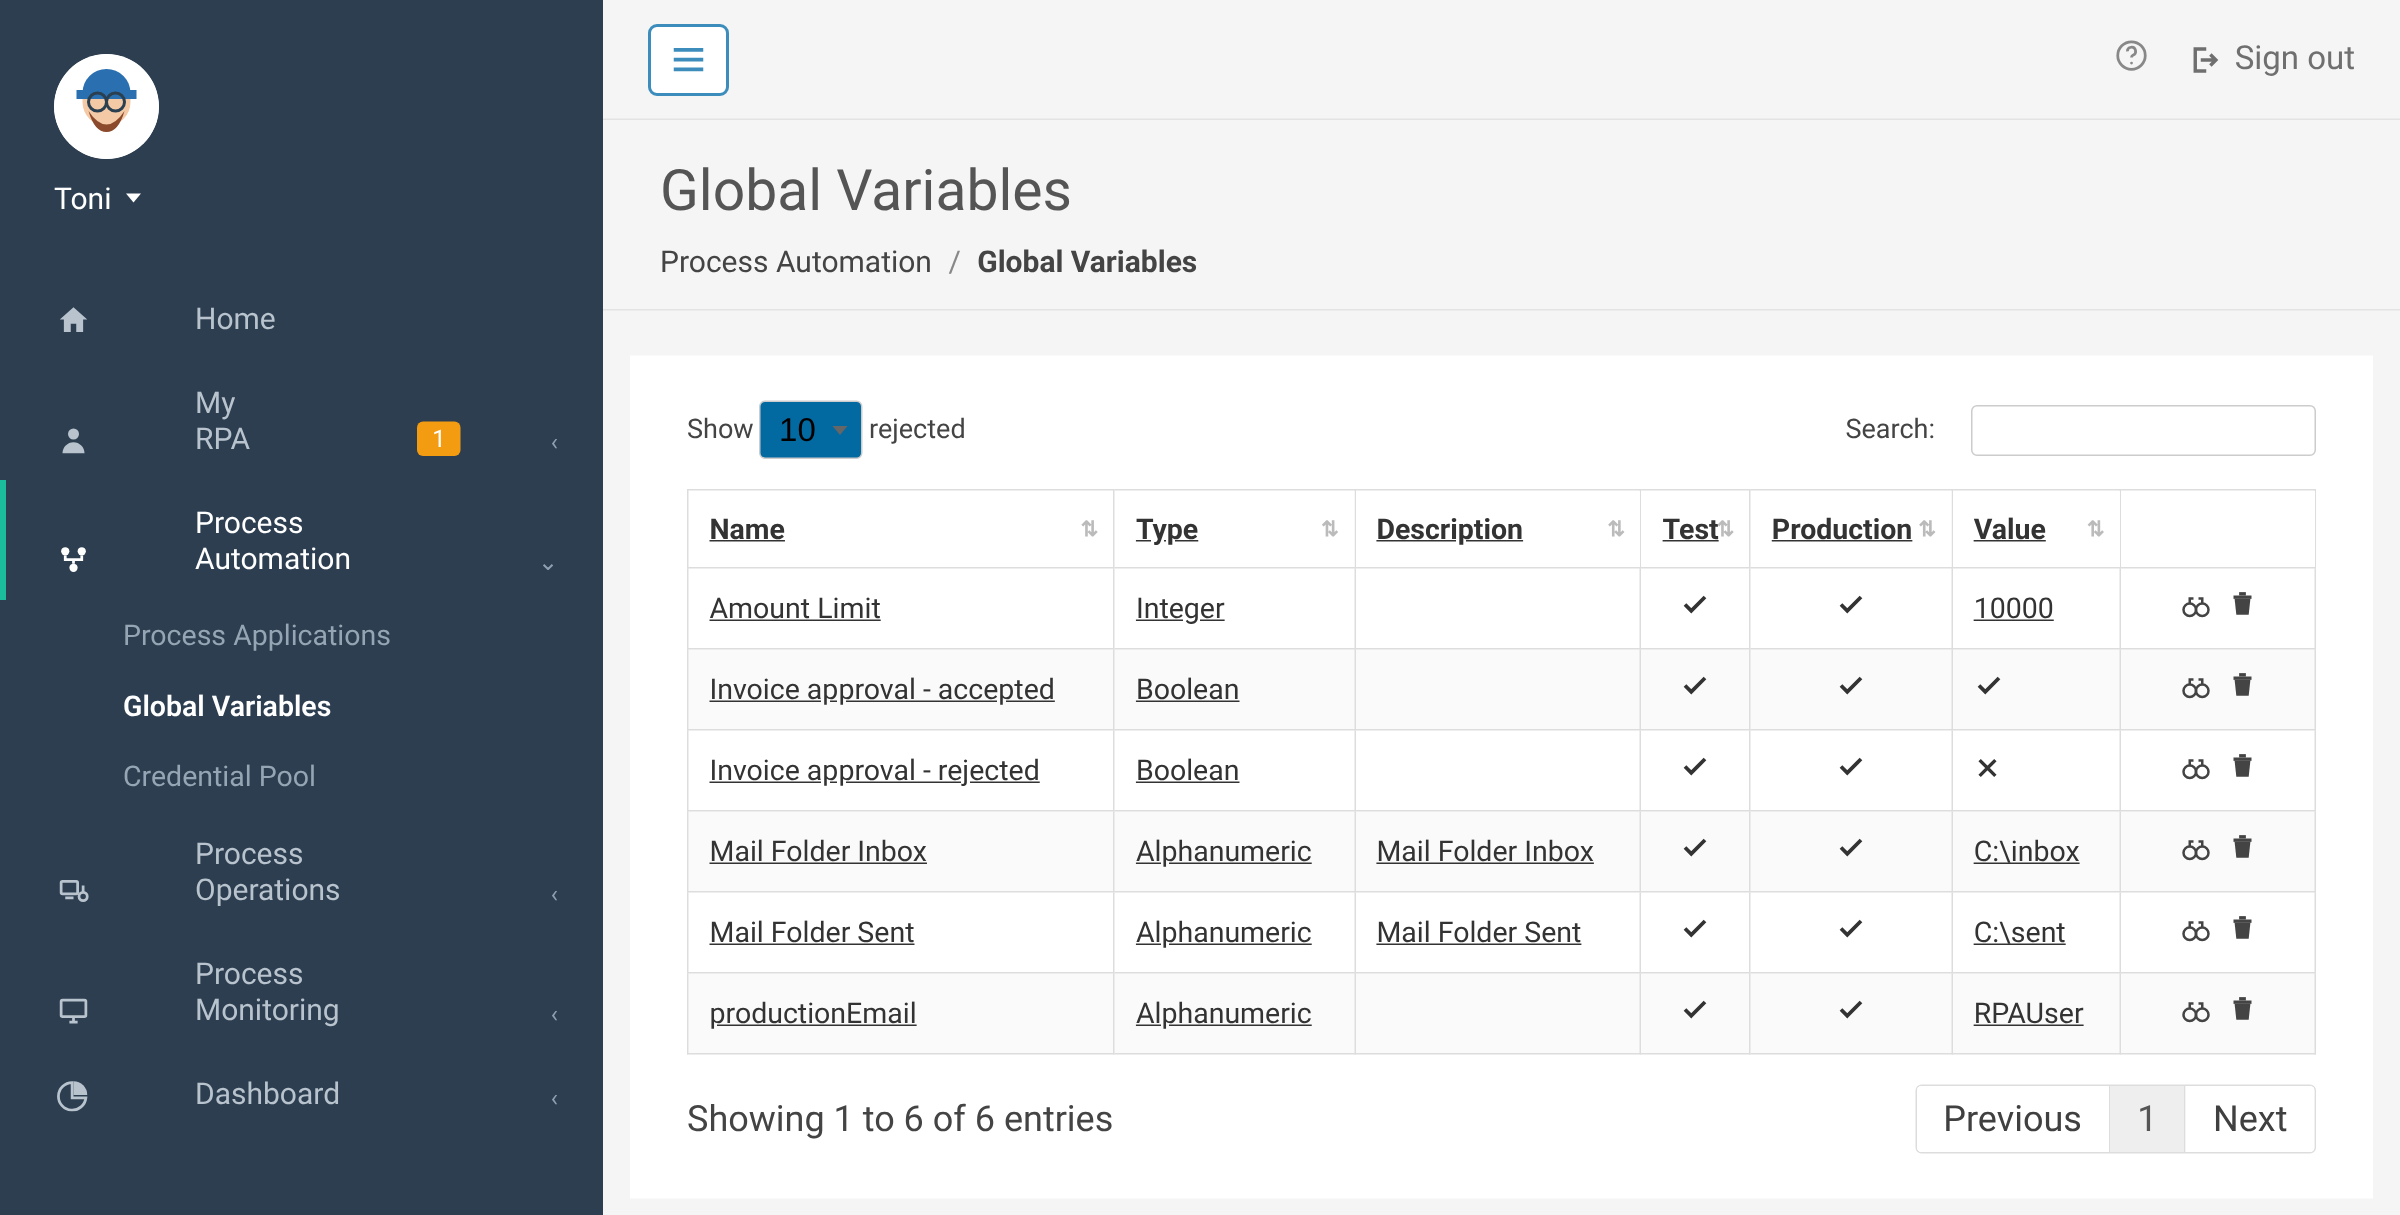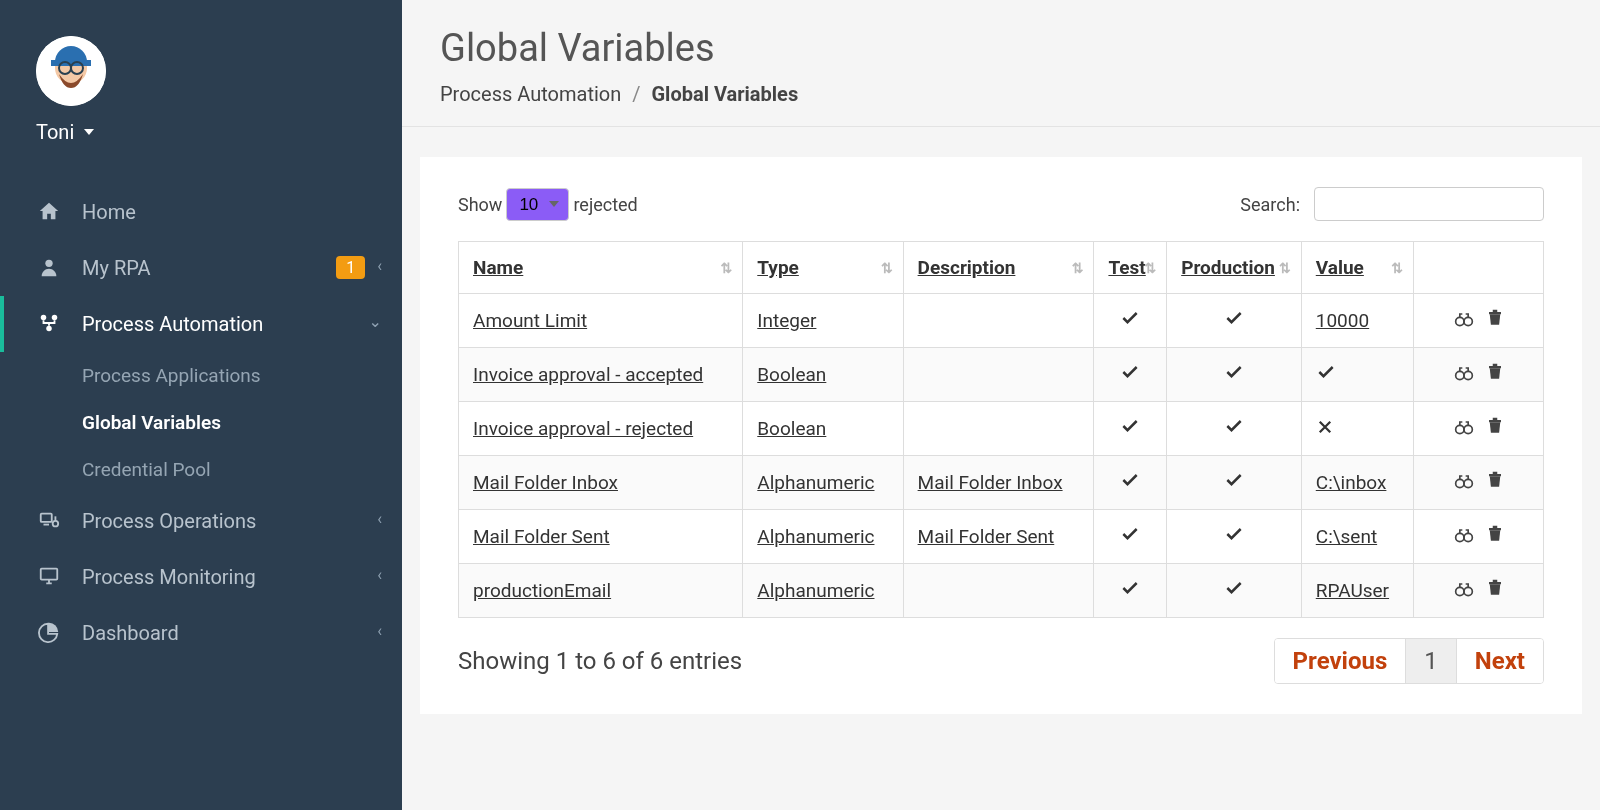--- a/index.html
+++ b/index.html
@@ -7,21 +7,21 @@
 
 
 .sidebar { width: 402px; background: #2c3e50; color: #c5ced7; height: 100%; flex-shrink: 0; overflow-y: auto; }
 .user-block { padding: 36px 36px 20px 36px; text-align: right; }
 .avatar { width: 70px; height: 70px; border-radius: 50%; background: #fff; display: flex; align-items: center; justify-content: center; margin-bottom: 14px; overflow: hidden; }
 .avatar svg { width: 70px; height: 70px; }
 .user-name { color: #fff; font-size: 20px; display: flex; align-items: center; gap: 10px; cursor: pointer; }
 .caret-down { width: 0; height: 0; border-left: 5px solid transparent; border-right: 5px solid transparent; border-top: 6px solid #fff; }
 
 .nav { list-style: none; padding-top: 20px; }
-.nav-item { display: flex; align-items: flex-start; padding: 16px 20px 16px 36px; color: #b8c3cd; font-size: 20px; cursor: pointer; position: relative; }
+.nav-item { display: flex; align-items: flex-end; padding: 16px 30px 16px 36px; color: #b8c3cd; font-size: 20px; cursor: pointer; position: relative; gap: 48px; }
 .nav-item.section { color: #fff; }
 .nav-item.active-section { border-left: 4px solid #1abc9c; padding-left: 32px; background: #2c3e50; color: #fff; }
 .nav-icon { width: 26px; margin-right: 20px; flex-shrink: 0; display: inline-flex; align-items: center; justify-content: center; }
 .nav-icon svg { fill: currentColor; }
 .nav-item .spacer { flex: 1; }
 .nav-badge { background: #f39c12; color: #fff; padding: 2px 10px; border-radius: 4px; font-size: 16px; margin-right: 12px; }
 .nav-chevron { font-size: 16px; color: #8ea0b1; }
 
 .subnav { list-style: none; }
 .subnav-item { padding: 12px 30px 12px 82px; color: #95a5b3; font-size: 19px; cursor: pointer; }
@@ -37,25 +37,25 @@
 
 .page-header { padding: 26px 38px 20px 38px; background: #f5f5f5; border-bottom: 1px solid #e3e3e3; }
 .page-title { font-size: 38px; color: #555; font-weight: 400; margin-bottom: 12px; }
 .breadcrumb { font-size: 20px; color: #444; }
 .breadcrumb .sep { color: #888; margin: 0 6px; }
 .breadcrumb .current { font-weight: 700; }
 
 .content { padding: 30px 38px; background: #fff; margin: 30px 18px 0 18px; }
 .table-controls { display: flex; align-items: center; margin-bottom: 20px; font-size: 18px; color: #444; }
 .show-entries { display: flex; align-items: center; gap: 4px; }
-.entries-select { padding: 6px 30px 6px 12px; border: 1px solid #ccc; border-radius: 4px; font-size: 17px; appearance: none; background: #8b5cf6; position: relative; }
+.entries-select { padding: 6px 30px 6px 12px; border: 1px solid #ccc; border-radius: 4px; font-size: 22px; appearance: none; background: #0369a1; position: relative; }
 .select-wrap { position: relative; display: inline-block; }
 .select-wrap::after { content: ""; position: absolute; right: 10px; top: 50%; width: 0; height: 0; border-left: 5px solid transparent; border-right: 5px solid transparent; border-top: 6px solid #666; transform: translateY(-50%); pointer-events: none; }
 .table-controls .spacer { flex: 1; }
-.search-box { display: flex; align-items: center; gap: 14px; }
+.search-box { display: flex; align-items: center; gap: 24px; }
 .search-input { border: 1px solid #ccc; border-radius: 4px; padding: 6px 10px; font-size: 17px; width: 230px; }
 
 table.data { width: 100%; border-collapse: collapse; }
 table.data th, table.data td { border: 1px solid #ddd; padding: 14px 14px; text-align: left; font-size: 19px; text-decoration: underline; }
 table.data th { background: #fff; font-weight: 700; color: #333; position: relative; }
 table.data th .sort { position: absolute; right: 10px; top: 50%; transform: translateY(-50%); color: #bbb; font-size: 14px; line-height: 8px; }
 table.data tbody tr:nth-child(odd) { background: #fff; }
 table.data tbody tr:nth-child(even) { background: #fafafa; }
 .center-cell { text-align: center !important; }
 .actions-cell { text-align: center !important; white-space: nowrap; }
@@ -63,21 +63,21 @@
 .check { font-weight: 900; font-size: 20px; }
 .cross { font-weight: 900; font-size: 20px; }
 .actcol { width: 130px; }
 
 .table-footer { display: flex; align-items: center; margin-top: 20px; font-size: 24px; color: #444; }
 .table-footer .spacer { flex: 1; }
 .pagination { display: flex; border: 1px solid #ddd; border-radius: 4px; overflow: hidden; }
 .page-btn { padding: 8px 18px; background: #fff; border-right: 1px solid #ddd; cursor: pointer; color: #666; }
 .page-btn:last-child { border-right: none; }
 .page-btn.active { background: #eee; color: #555; }
-.page-btn.disabled { color: #c2410c; cursor: default; font-weight: bold; }
+.page-btn.disabled { color: #404040; cursor: default; }
 </style>
 </head>
 <body>
 
 <aside class="sidebar">
   <div class="user-block">
     <div class="avatar">
       <svg viewBox="0 0 70 70">
         <circle cx="35" cy="35" r="35" fill="#fff"></circle>
         <path d="M35 12 a16 16 0 0 1 16 16 v4 a16 16 0 0 1 -32 0 v-4 a16 16 0 0 1 16 -16" fill="#f4c9a6"></path>
@@ -171,20 +171,44 @@
           </svg>
       </span>
       <span>Dashboard</span>
       <span class="spacer"></span>
       <span class="nav-chevron">‹</span>
     </li>
   </ul>
 </aside>
 
 <div class="main">
+  <div class="topbar">
+    <button class="hamburger">
+      <svg width="20" height="16" viewBox="0 0 20 16">
+          <rect width="20" height="2.5" fill="#3c8dbc"></rect>
+          <rect y="6.5" width="20" height="2.5" fill="#3c8dbc"></rect>
+          <rect y="13" width="20" height="2.5" fill="#3c8dbc"></rect>
+        </svg>
+    </button>
+    <span class="spacer"></span>
+    <span class="top-icon">
+      <svg width="22" height="22" viewBox="0 0 24 24" fill="none" stroke="#888" stroke-width="2">
+          <circle cx="12" cy="12" r="10"></circle>
+          <path d="M9 9a3 3 0 1 1 4 2.8c-.8.4-1 1-1 1.7"></path>
+          <circle cx="12" cy="17.5" r="1" fill="#888" stroke="none"></circle>
+        </svg>
+    </span>
+    <div class="signout">
+      <svg width="22" height="22" viewBox="0 0 24 24" fill="none" stroke="#6f6f6f" stroke-width="2.5">
+          <path d="M14 4h-8v16h8"></path>
+          <path d="M10 12h11M17 8l4 4-4 4"></path>
+        </svg>
+      <span>Sign out</span>
+    </div>
+  </div>
 
   <div class="page-header">
     <h1 class="page-title">Global Variables</h1>
     <div class="breadcrumb">
       <span>Process Automation</span>
       <span class="sep">/</span>
       <span class="current">Global Variables</span>
     </div>
   </div>
 

